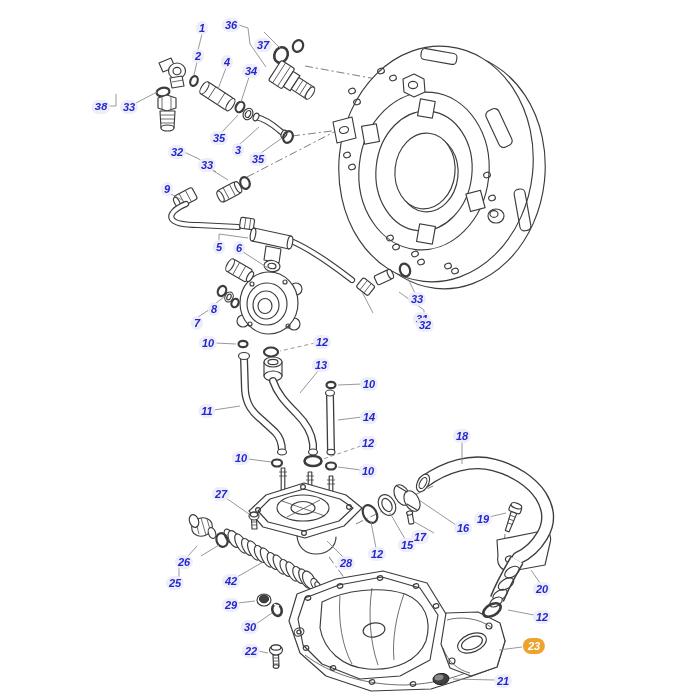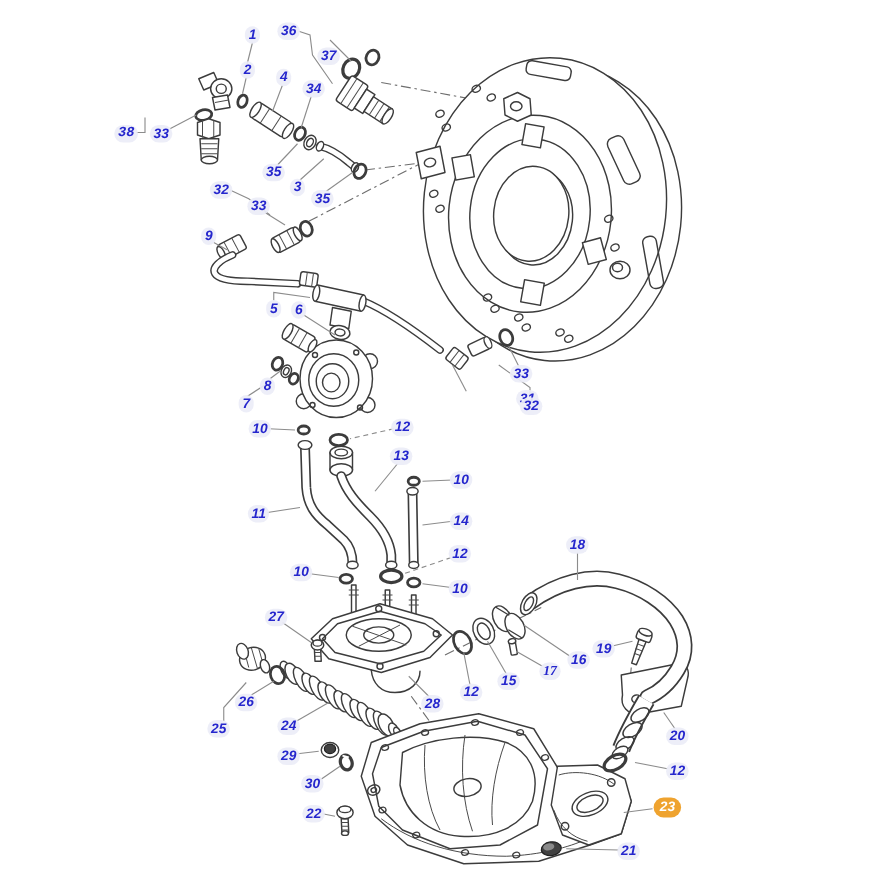--- a/index.html
+++ b/index.html
@@ -482,26 +482,26 @@
       <div class="callout" style="left: 369px; top: 384px;">10</div>
       <div class="callout" style="left: 207px; top: 411px;">11</div>
       <div class="callout" style="left: 369px; top: 417px;">14</div>
       <div class="callout" style="left: 368px; top: 443px;">12</div>
       <div class="callout" style="left: 241px; top: 458px;">10</div>
       <div class="callout" style="left: 368px; top: 471px;">10</div>
       <div class="callout" style="left: 462px; top: 436px;">18</div>
       <div class="callout" style="left: 221px; top: 494px;">27</div>
       <div class="callout" style="left: 483px; top: 519px;">19</div>
       <div class="callout" style="left: 463px; top: 528px;">16</div>
-      <div class="callout" style="left: 440px; top: 537px; font-family: Liberation Serif, serif;">17</div>
+      <div class="callout" style="left: 420px; top: 537px;">17</div>
       <div class="callout" style="left: 407px; top: 545px;">15</div>
       <div class="callout" style="left: 377px; top: 554px;">12</div>
-      <div class="callout" style="left: 197px; top: 562px;">26</div>
+      <div class="callout" style="left: 184px; top: 562px;">26</div>
       <div class="callout" style="left: 346px; top: 563px;">28</div>
-      <div class="callout" style="left: 231px; top: 581px;">24</div>
+      <div class="callout" style="left: 231px; top: 581px;">42</div>
       <div class="callout" style="left: 175px; top: 583px; text-align: right;">25</div>
       <div class="callout" style="left: 542px; top: 589px;">20</div>
       <div class="callout" style="left: 231px; top: 605px;">29</div>
       <div class="callout" style="left: 542px; top: 617px;">12</div>
       <div class="callout" style="left: 250px; top: 627px;">30</div>
       <div class="callout hl" style="left: 534px; top: 646px;">23</div>
       <div class="callout" style="left: 251px; top: 651px;">22</div>
       <div class="callout" style="left: 503px; top: 681px;">21</div>
     </div>
 </div>

